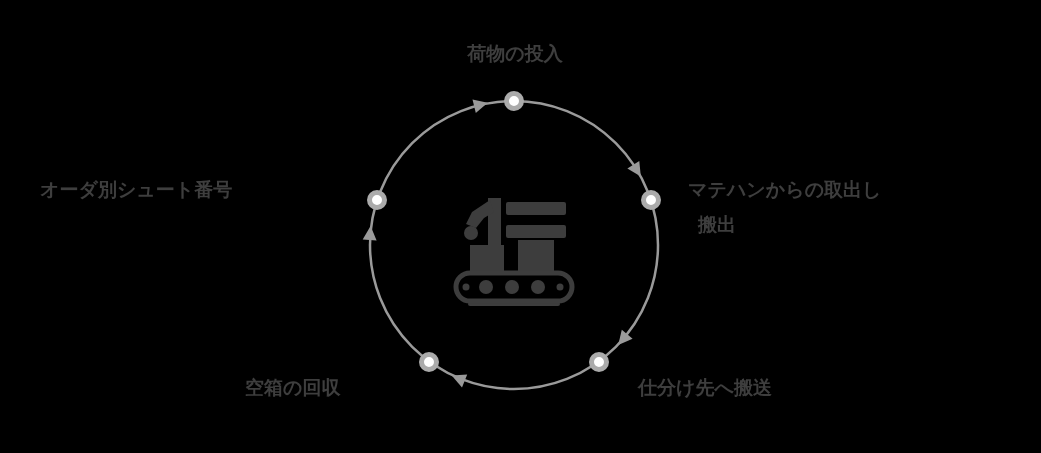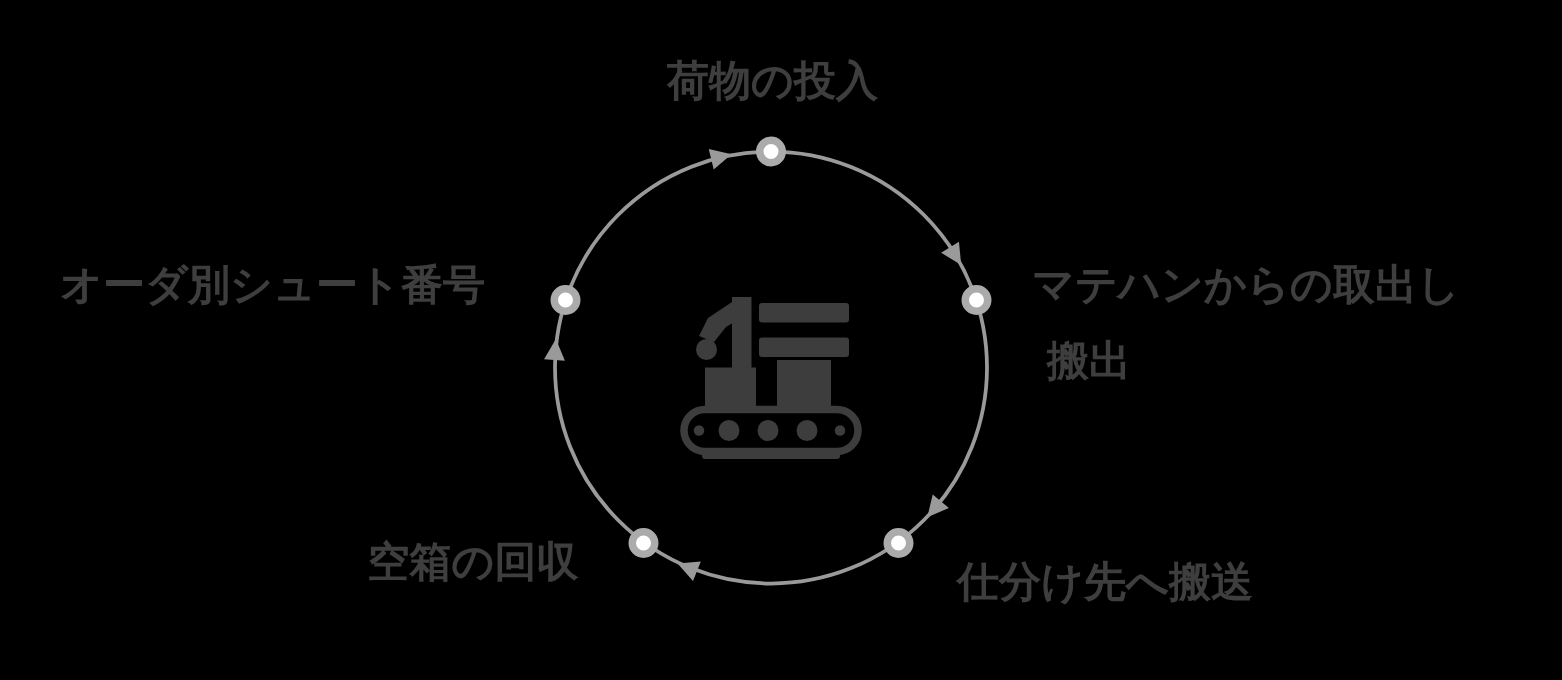--- a/index.html
+++ b/index.html
@@ -12,43 +12,43 @@
     position: relative;
     width: 1041px;
     height: 453px;
     background: #000000;
     overflow: hidden;
   }
   .step-label {
     position: absolute;
     color: #3e3e3e;
     font-weight: bold;
-    font-size: 28px;
+    font-size: 19px;
     line-height: 35px;
     white-space: nowrap;
   }
   .label-top {
     left: 360px;
     top: 36px;
     width: 310px;
     text-align: center;
   }
   .label-right {
     left: 688px;
     top: 172px;
     text-align: left;
   }
-  .label-right .line2 { padding-left: 10px; margin-top: 16px; }
+  .label-right .line2 { padding-left: 10px; }
   .label-bottom-right {
     left: 638px;
     top: 370px;
   }
   .label-bottom-left {
     left: 245px;
-    top: 357px;
+    top: 370px;
   }
   .label-left {
     left: 40px;
     top: 172px;
     width: 332px;
     text-align: left;
   }
   .cycle-svg {
     position: absolute;
     left: 0;

